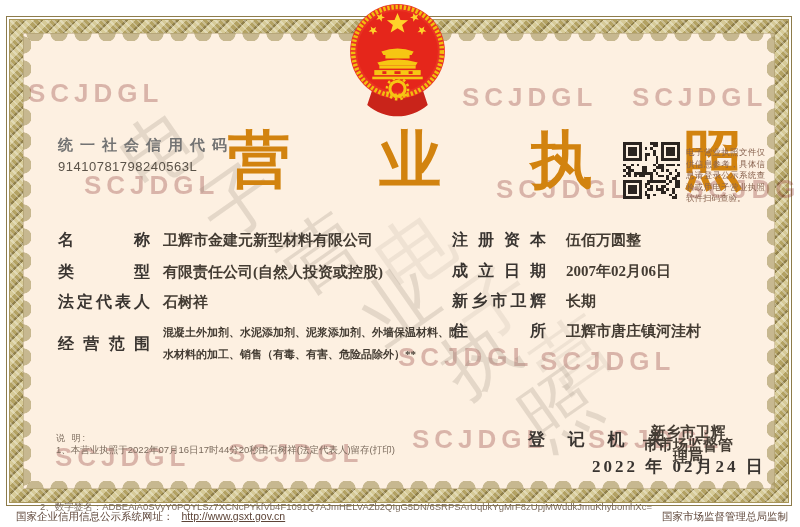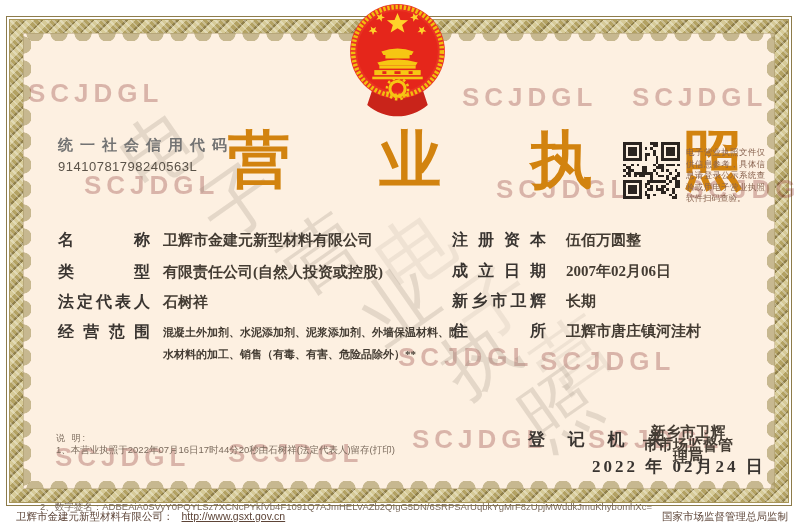--- a/index.html
+++ b/index.html
@@ -360,21 +360,21 @@
 </div>
 <div class="row" style="left:58px;top:262px">
   <span class="flabel wL">类型</span>
   <span class="fvalue">有限责任公司(自然人投资或控股)</span>
 </div>
 <div class="row" style="left:58px;top:292px">
   <span class="flabel wL">法定代表人</span>
   <span class="fvalue">石树祥</span>
 </div>
 <div class="row" style="left:58px;top:318px">
-  <span class="flabel wL" style="margin-top:4px">经营范围</span>
+  <span class="flabel wL" style="margin-top:16px">经营范围</span>
   <span class="fvalue scope-value">混凝土外加剂、水泥添加剂、泥浆添加剂、外墙保温材料、防水材料的加工、销售（有毒、有害、危险品除外）**</span>
 </div>
 
 <div class="row" style="left:452px;top:230px">
   <span class="flabel wR">注册资本</span>
   <span class="fvalue">伍佰万圆整</span>
 </div>
 <div class="row" style="left:452px;top:261px">
   <span class="flabel wR">成立日期</span>
   <span class="fvalue">2007年02月06日</span>
@@ -393,15 +393,15 @@
   <div>新乡市卫辉</div>
   <div>市市场监督管理局</div>
 </div>
 <div class="abs issue-date">2022 年 02月24 日</div>
 
 <div class="abs notes-title">说 明:</div>
 <div class="abs note-line note1">1、本营业执照于2022年07月16日17时44分20秒由石树祥(法定代表人)留存(打印)</div>
 <div class="abs note-line note2">2、数字签名：ADBEAiA0SVyY0PQYLSz7XCNcPYkfVb4F1091Q7AJmHELVAZb2QIgG5DN/6SRPSArUqbkYgMrF8zUpjMWddkJmuKhybomhXc=</div>
 
 <div class="abs footer-left">
-  <span>卫辉市金建元新型材料有限公司：</span><span class="url">http://www.gsxt.gov.cn</span>
+  <span>国家企业信用信息公示系统网址：</span><span class="url">http://www.gsxt.gov.cn</span>
 </div>
 <div class="abs footer-right">国家市场监督管理总局监制</div>
 
 </body></html>

